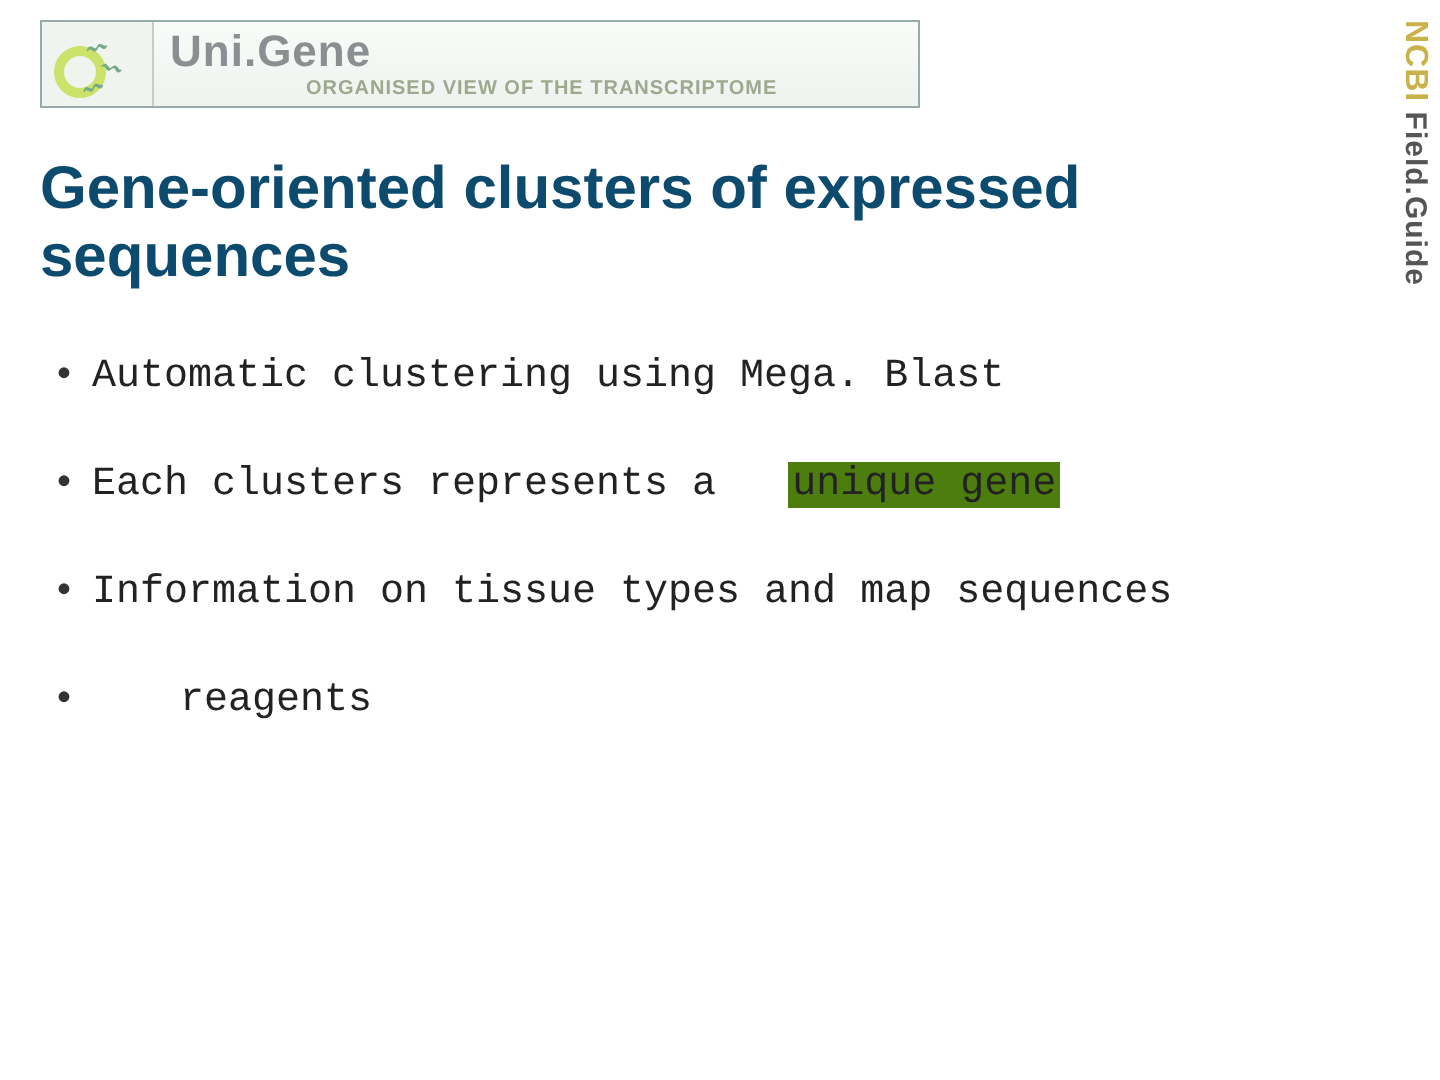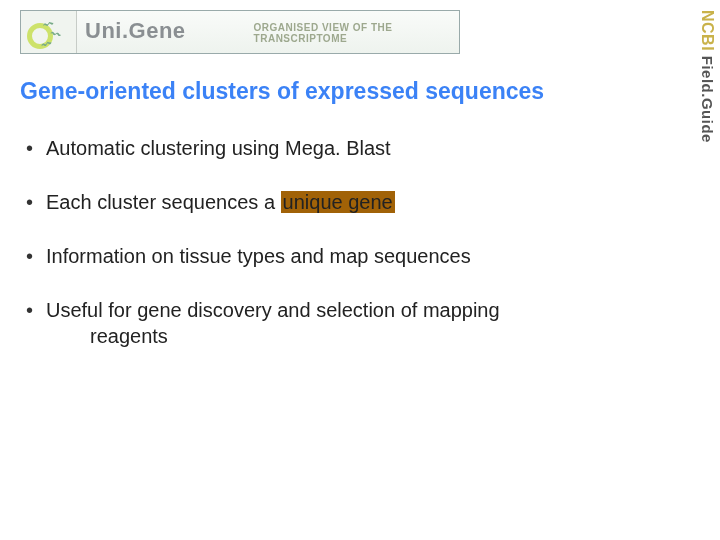--- a/index.html
+++ b/index.html
@@ -21,21 +21,21 @@
   }
   .banner-iconbox .ring {
     position: absolute; width: 26px; height: 26px; border-radius: 50%;
     border: 5px solid #cde26a; left: 6px; top: 12px;
   }
   .banner-iconbox .squig { position: absolute; font-size: 10px; color: #7a8; }
   .banner-iconbox .s1 { left: 22px; top: 4px; transform: rotate(-15deg); }
   .banner-iconbox .s2 { left: 30px; top: 14px; transform: rotate(10deg); }
   .banner-iconbox .s3 { left: 20px; top: 24px; transform: rotate(-20deg); }
 
-  .banner-text { flex: 1; padding-left: 8px; display: flex; flex-direction: row; justify-content: center; }
+  .banner-text { flex: 1; padding-left: 8px; display: flex; flex-direction: column; justify-content: center; }
   .brand {
     font-family: "Trebuchet MS", Verdana, sans-serif;
     font-weight: bold; font-size: 22px; color: #8a8f92; line-height: 1;
     letter-spacing: 0.5px;
   }
   .brand .pre, .brand .suf { display: inline; }
   .tagline {
     font-weight: bold; font-size: 10px; color: #9da88e; letter-spacing: 0.5px;
     padding-left: 68px; margin-top: 2px;
   }
@@ -47,37 +47,37 @@
     font-family: "Arial Black", Arial, sans-serif;
     font-size: 16px; letter-spacing: 0.5px;
     color: #2a2a2a;
   }
   .sidelabel .ncb { color: #c9b24a; font-weight: 900; }
   .sidelabel .rest { color: #555; font-weight: 700; font-family: Verdana, sans-serif; font-size: 15px; }
 
   
   .title {
     font-family: "Trebuchet MS", Verdana, sans-serif;
-    font-weight: bold; font-size: 23px; color: #3b82f6;
+    font-weight: bold; font-size: 30px; color: #0c4a6e;
     margin: 24px 0 30px 0;
   }
 
   
   ul.bullets { list-style: none; padding-left: 26px; }
   ul.bullets li {
     position: relative;
-    font-family: Liberation Sans, sans-serif;
+    font-family: Liberation Mono, monospace;
     font-size: 20px; color: #222;
     line-height: 1.3; margin-bottom: 28px;
   }
   ul.bullets li::before {
     content: "•"; position: absolute; left: -20px; top: 0;
     font-size: 20px; color: #333;
   }
-  .highlight { background: #a16207; padding: 0 2px; }
+  .highlight { background: #4d7c0f; padding: 0 2px; margin-left: 24px; }
   .cont { padding-left: 44px; display: block; }
 </style>
 </head>
 <body>
 
 <div class="slide">
 
   <div class="banner">
     <div class="banner-iconbox">
       <div class="ring"></div>
@@ -95,22 +95,21 @@
 
   <div class="sidelabel">
     <span class="ncb">NCBI</span><span class="rest"> Field.Guide</span>
   </div>
 
   <div class="title">Gene-oriented clusters of expressed sequences</div>
 
   <ul class="bullets">
     <li>Automatic clustering using Mega. Blast</li>
     <li>
-      <span>Each cluster sequences a </span><span class="highlight">unique gene</span>
+      <span>Each clusters represents a </span><span class="highlight">unique gene</span>
     </li>
     <li>Information on tissue types and map sequences</li>
     <li>
-      <span>Useful for gene discovery and selection of mapping</span>
       <span class="cont">reagents</span>
     </li>
   </ul>
 
 </div>
 
 </body></html>

